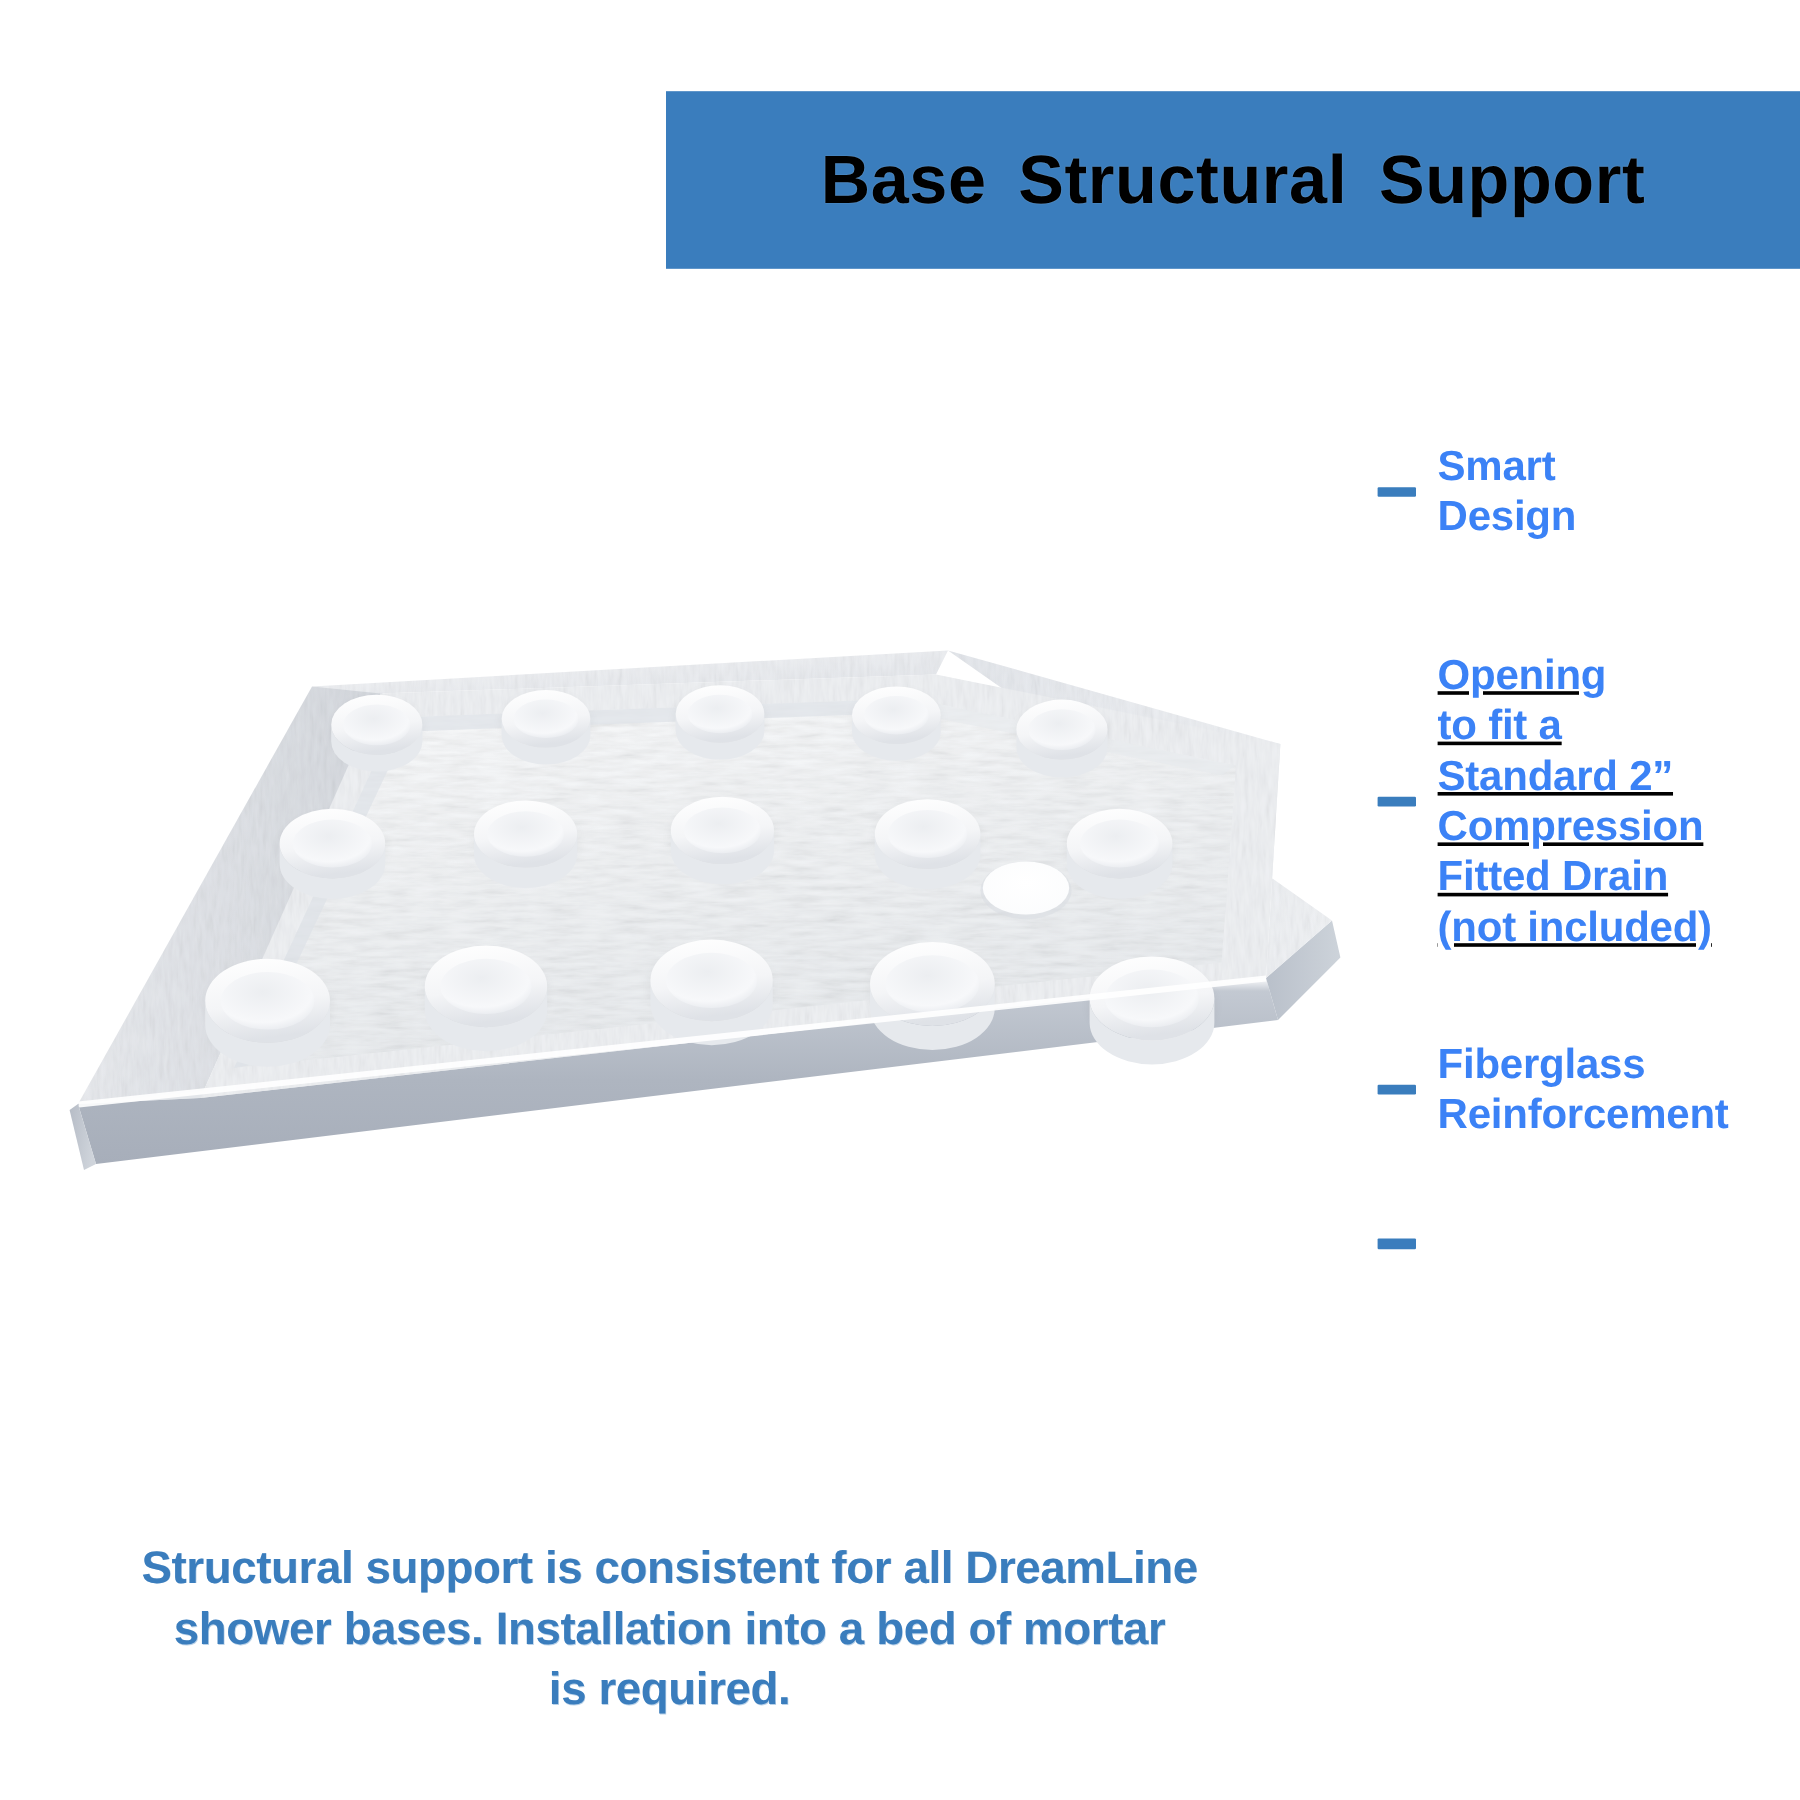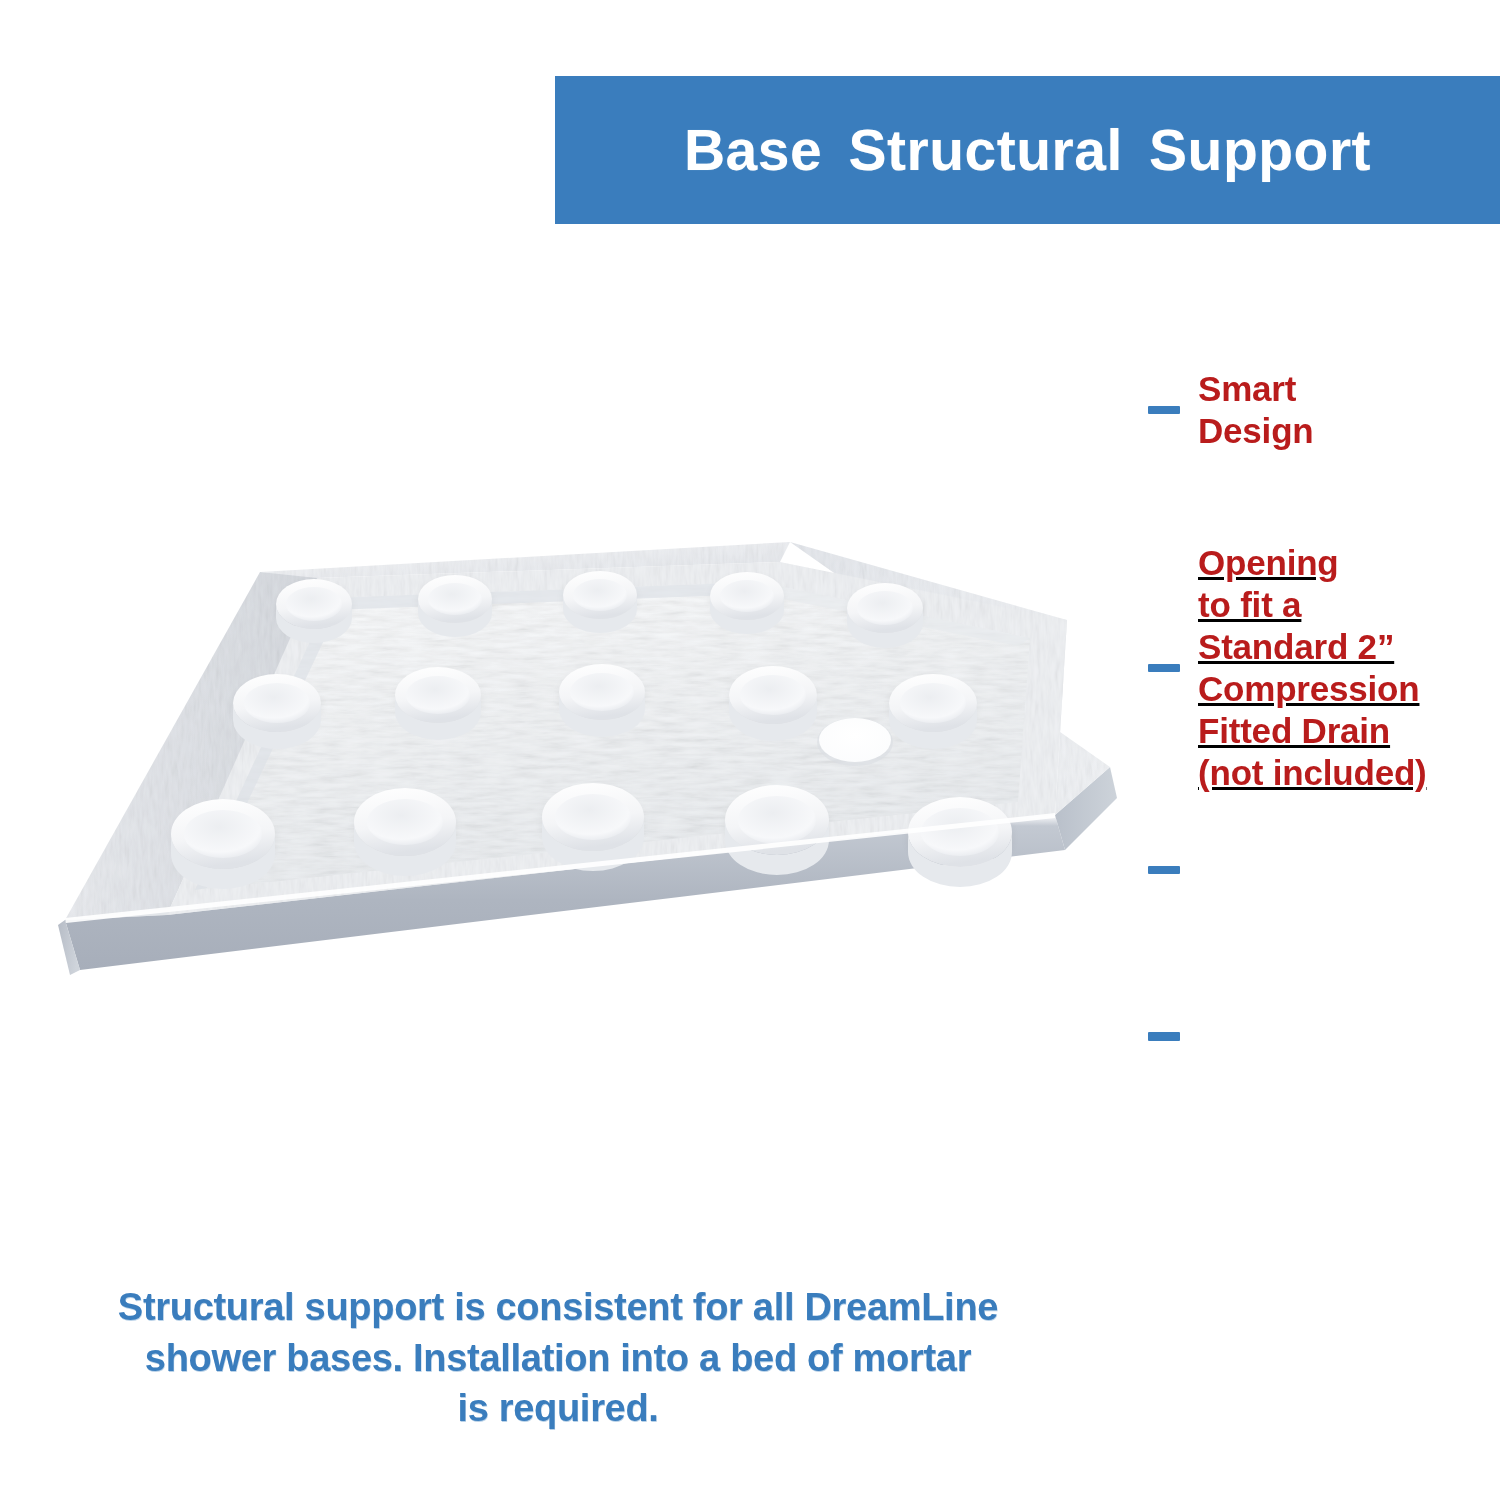--- a/index.html
+++ b/index.html
@@ -15,21 +15,21 @@
   #header-banner {
     position:absolute;
     left:555px; top:76px;
     width:945px; height:148px;
     background:#3a7dbd;
     display:flex;
     align-items:center;
     justify-content:center;
   }
   #header-title {
-    color:#ffffff;
+    color:#000000;
     font-size:57px;
     font-weight:bold;
     letter-spacing:0.5px;
     word-spacing:10px;
     white-space:nowrap;
     text-shadow:0 0 1px rgba(255,255,255,.4);
   }
 
   
   #product-illustration {
@@ -47,21 +47,21 @@
   }
   .callout-dash {
     width:32px; height:8px;
     background:#3a7dbd;
     flex:0 0 auto;
     margin-right:18px;
     border-radius:1px;
   }
   .callout-dash.thick { height:9px; }
   .callout-text {
-    color:#b91c1c;
+    color:#3b82f6;
     font-size:35px;
     font-weight:bold;
     line-height:1.20;
     white-space:pre-line;
     letter-spacing:-0.2px;
   }
 
   #callout-smart-design   { left:1148px; top:368px; }
   #callout-drain-opening  { left:1148px; top:542px;text-decoration:underline; }
   #callout-fiberglass     { left:1148px; top:866px; }
@@ -308,20 +308,22 @@
   <span class="callout-text">Opening
 to fit a
 Standard 2”
 Compression
 Fitted Drain
 (not included)</span>
 </div>
 
 <div class="callout" id="callout-fiberglass">
   <span class="callout-dash"></span>
+  <span class="callout-text">Fiberglass
+Reinforcement</span>
 </div>
 
 <div class="callout" id="callout-pvc-rings">
   <span class="callout-dash thick"></span>
 </div>
 
 <div id="bottom-caption">Structural support is consistent for all DreamLine
 shower bases. Installation into a bed of mortar
 is required.</div>
 

